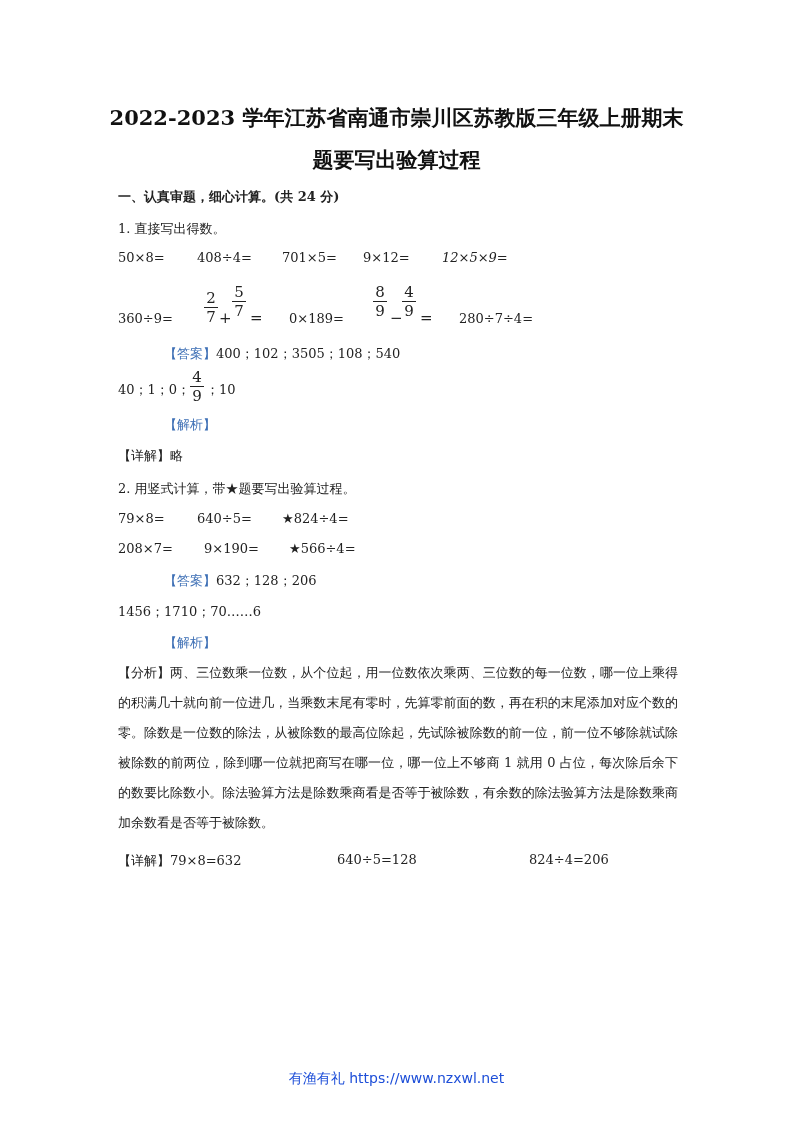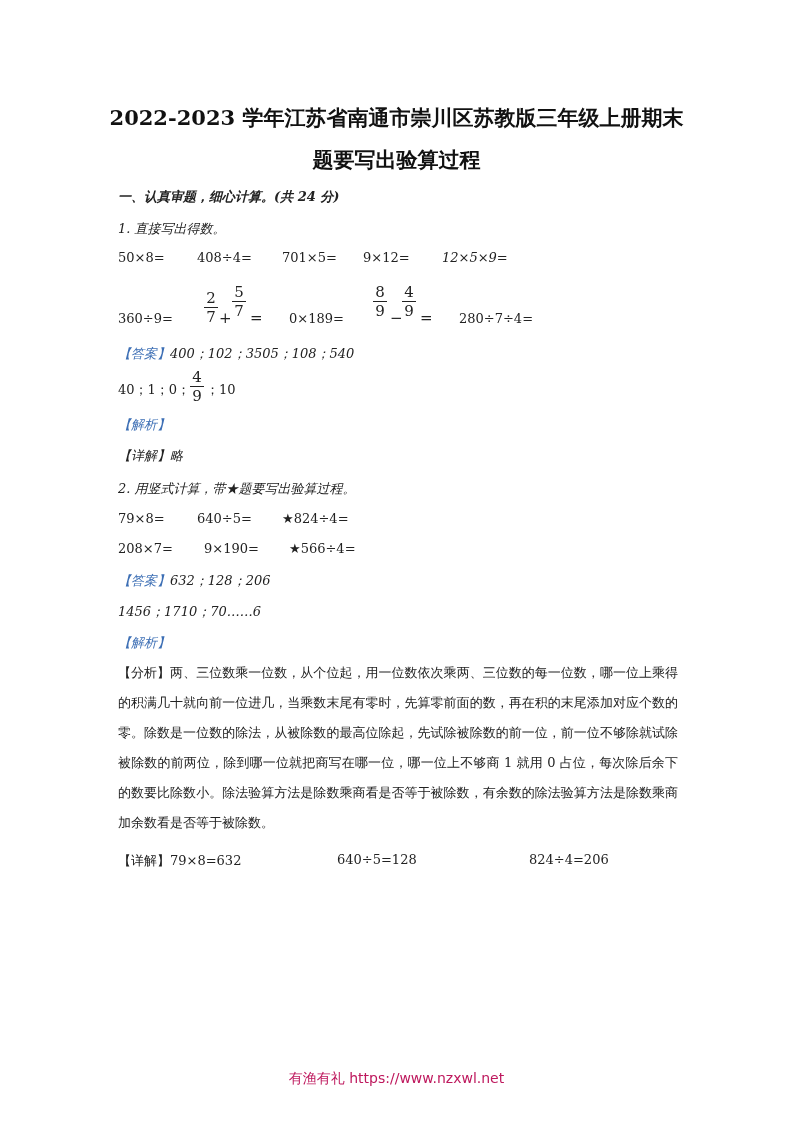--- a/index.html
+++ b/index.html
@@ -1,30 +1,30 @@
 <!DOCTYPE html>
 <html><head>
 <meta charset="utf-8">
 <style>
   html, body { margin:0; padding:0; background:#fff; }
   body { width:793px; height:1122px; position:relative; overflow:hidden;
          font-family:"DejaVu Serif", "Liberation Serif", serif; color:#222; }
   .title { position:absolute; left:0; width:793px; text-align:center;
            font-family:"DejaVu Serif", serif; font-weight:bold; font-size:21px; color:#111; }
-  .line { position:absolute; left:118px; font-size:13px; white-space:nowrap; color:#222;font-style:italic; }
+  .line { position:absolute; left:118px; font-size:13px; white-space:nowrap; color:#222; }
   .sec { font-weight:bold; font-size:13px; }
-  .lbl { color:#3d6fb5; }
+  .lbl { color:#3d6fb5;margin-left:46px; }
   .abs { position:absolute; font-size:13px; white-space:nowrap; }
   .frac { position:absolute; font-size:15px; text-align:center; width:14px; }
   .frac .n { display:block; border-bottom:1px solid #222; line-height:18px; }
   .frac .d { display:block; line-height:18px; }
   .op { position:absolute; font-size:15px; }
   .para { position:absolute; left:118px; width:560px; font-size:13px; line-height:30px; text-align:justify; }
   .footer { position:absolute; top:1070px; left:0; width:793px; text-align:center;
-            font-family:"DejaVu Sans", sans-serif; font-size:14px; color:#be185d; }
+            font-family:"DejaVu Sans", sans-serif; font-size:14px; color:#1d4ed8; }
 </style>
 </head>
 <body>
 
 <div class="title" style="top:104px;">2022-2023 学年江苏省南通市崇川区苏教版三年级上册期末</div>
 <div class="title" style="top:146px;">题要写出验算过程</div>
 
 <div class="line sec" style="top:188px;">一、认真审题，细心计算。(共 24 分)</div>
 <div class="line" style="top:220px;">1. 直接写出得数。</div>
 

